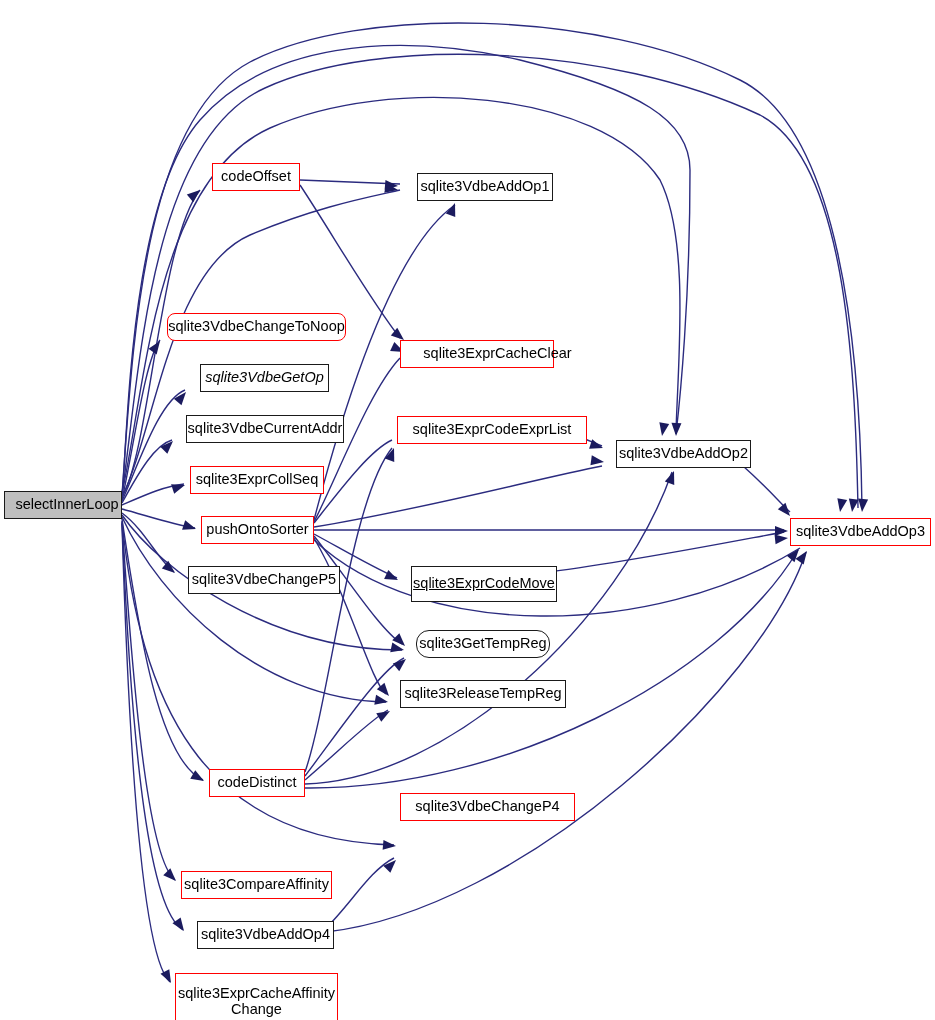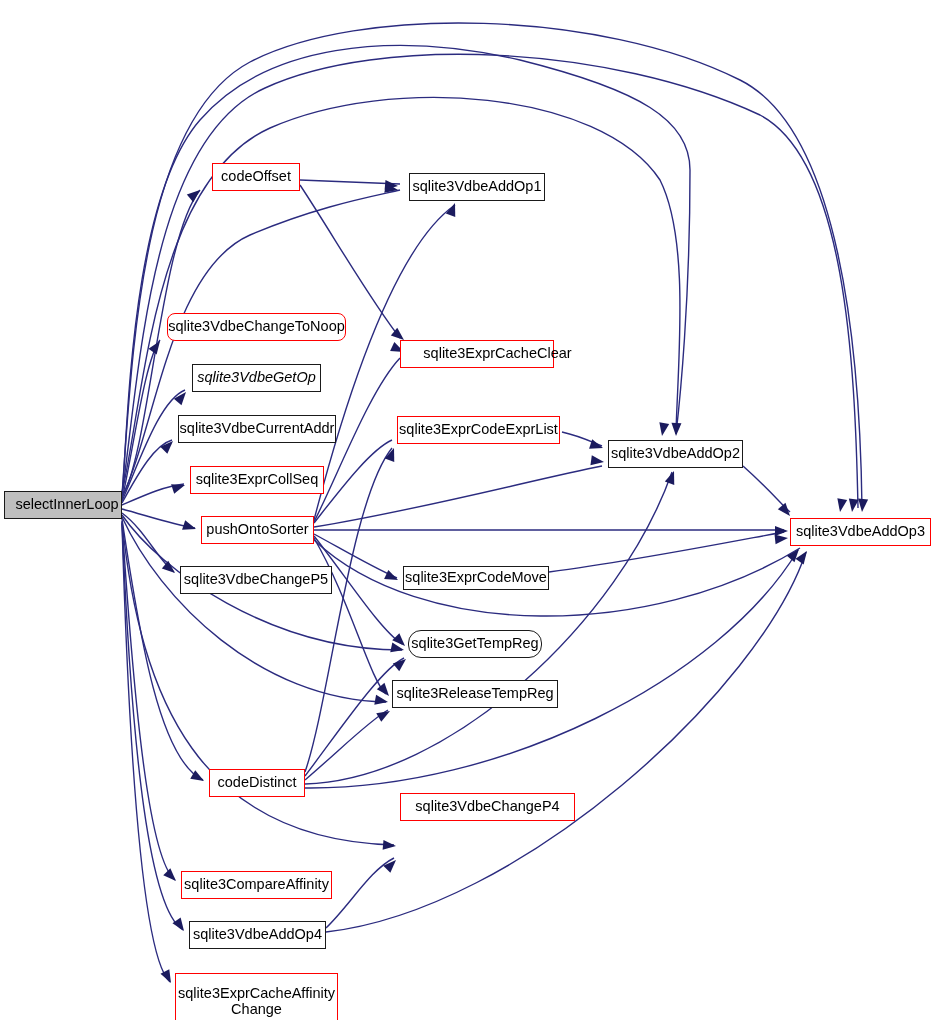--- a/index.html
+++ b/index.html
@@ -4,21 +4,21 @@
 <style>
   html,body{margin:0;padding:0;background:#ffffff;}
   body{font-family:"Liberation Sans",sans-serif;}
   #graph-root{position:relative;width:935px;height:1020px;background:#ffffff;overflow:hidden;}
   svg.graph-canvas{position:absolute;left:0;top:0;width:935px;height:1020px;}
   .edge-path{fill:none;stroke:#2b2b7f;stroke-width:1.4;}
   .edge-head{fill:#1b1b5e;stroke:none;}
   .node-box{position:absolute;box-sizing:border-box;background:#ffffff;
             display:flex;align-items:center;justify-content:center;
             font-size:14.5px;line-height:1.08;color:#000000;white-space:pre;text-align:center;}
-  .node-box.nb-black{border:1.3px solid #1a1a1a;}
+  .node-box.nb-black{border:1.3px solid #1a1a1a;margin-left:8px;}
   .node-box.nb-red{border:1.4px solid #ff0000;}
   .node-box.nb-root{border:1.3px solid #1a1a1a;background:#bfbfbf;padding-left:8px;}
   .node-label{pointer-events:none;}
 </style>
 </head>
 <body>
 
 <div id="graph-root">
 
   <svg class="graph-canvas" viewBox="0 0 935 1020" preserveAspectRatio="none">
@@ -108,27 +108,27 @@
   </svg>
 
   <div id="nodes-layer">
       <div class="node-box nb-root" style="left: 4px; top: 491px; width: 118px; height: 28px;"><span class="node-label">selectInnerLoop</span></div>
       <div class="node-box nb-red" style="left: 212px; top: 163px; width: 88px; height: 28px;"><span class="node-label">codeOffset</span></div>
       <div class="node-box nb-black" style="left: 409px; top: 173px; width: 136px; height: 28px;"><span class="node-label">sqlite3VdbeAddOp1</span></div>
       <div class="node-box nb-red" style="left: 167px; top: 313px; width: 179px; height: 28px; border-radius: 8px;"><span class="node-label">sqlite3VdbeChangeToNoop</span></div>
       <div class="node-box nb-red" style="left: 400px; top: 340px; width: 154px; height: 28px; padding-left: 41px;"><span class="node-label">sqlite3ExprCacheClear</span></div>
       <div class="node-box nb-black" style="left: 192px; top: 364px; width: 129px; height: 28px; font-style: italic;"><span class="node-label">sqlite3VdbeGetOp</span></div>
       <div class="node-box nb-black" style="left: 178px; top: 415px; width: 158px; height: 28px;"><span class="node-label">sqlite3VdbeCurrentAddr</span></div>
-      <div class="node-box nb-red" style="left: 397px; top: 416px; width: 163px; height: 28px;"><span class="node-label">sqlite3ExprCodeExprList</span></div>
+      <div class="node-box nb-red" style="left: 397px; top: 416px; width: 190px; height: 28px;"><span class="node-label">sqlite3ExprCodeExprList</span></div>
       <div class="node-box nb-black" style="left: 608px; top: 440px; width: 135px; height: 28px;"><span class="node-label">sqlite3VdbeAddOp2</span></div>
       <div class="node-box nb-red" style="left: 190px; top: 466px; width: 134px; height: 28px;"><span class="node-label">sqlite3ExprCollSeq</span></div>
       <div class="node-box nb-red" style="left: 201px; top: 516px; width: 113px; height: 28px;"><span class="node-label">pushOntoSorter</span></div>
       <div class="node-box nb-red" style="left: 790px; top: 518px; width: 141px; height: 28px; text-align: right;"><span class="node-label">sqlite3VdbeAddOp3</span></div>
       <div class="node-box nb-black" style="left: 180px; top: 566px; width: 152px; height: 28px;"><span class="node-label">sqlite3VdbeChangeP5</span></div>
-      <div class="node-box nb-black" style="left: 403px; top: 566px; width: 146px; height: 24px;"><span class="node-label">sqlite3ExprCodeMove</span></div>
+      <div class="node-box nb-black" style="left: 403px; top: 566px; width: 146px; height: 36px; text-decoration: underline;"><span class="node-label">sqlite3ExprCodeMove</span></div>
       <div class="node-box nb-black" style="left: 408px; top: 630px; width: 134px; height: 28px; border-radius: 13px;"><span class="node-label">sqlite3GetTempReg</span></div>
       <div class="node-box nb-black" style="left: 392px; top: 680px; width: 166px; height: 28px;"><span class="node-label">sqlite3ReleaseTempReg</span></div>
       <div class="node-box nb-red" style="left: 209px; top: 769px; width: 96px; height: 28px;"><span class="node-label">codeDistinct</span></div>
       <div class="node-box nb-red" style="left: 400px; top: 793px; width: 175px; height: 28px; align-items: center;"><span class="node-label">sqlite3VdbeChangeP4</span></div>
       <div class="node-box nb-red" style="left: 181px; top: 871px; width: 151px; height: 28px;"><span class="node-label">sqlite3CompareAffinity</span></div>
       <div class="node-box nb-black" style="left: 189px; top: 921px; width: 137px; height: 28px;"><span class="node-label">sqlite3VdbeAddOp4</span></div>
       <div class="node-box nb-red" style="left: 175px; top: 973px; width: 163px; height: 58px;"><span class="node-label">sqlite3ExprCacheAffinity
 Change</span></div>
     </div>
 

